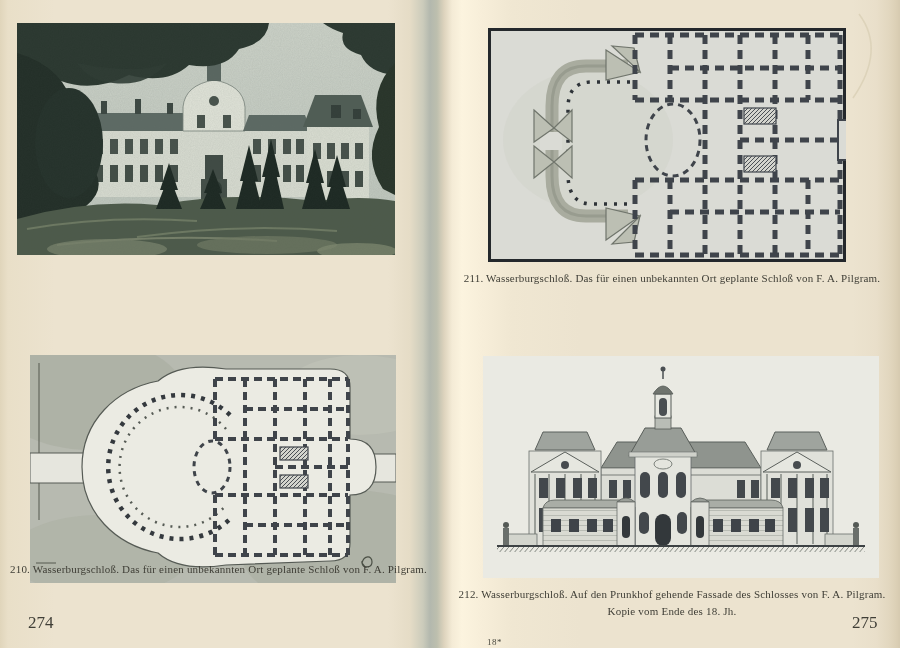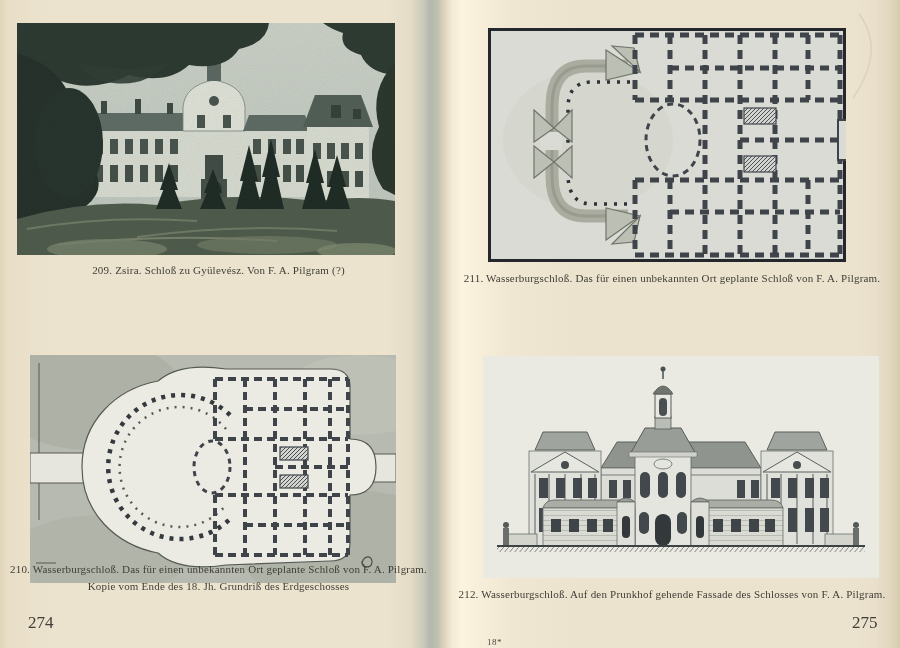--- a/index.html
+++ b/index.html
@@ -123,23 +123,20 @@
         <path d="M120,214 Q220,200 320,208" stroke="#6e7a63" stroke-width="2" fill="none"></path>
         <path d="M40,222 Q150,210 260,218" stroke="#77816a" stroke-width="2" fill="none"></path>
         <ellipse cx="90" cy="226" rx="60" ry="10" fill="#77816a" opacity="0.8"></ellipse>
         <ellipse cx="250" cy="222" rx="70" ry="9" fill="#707a64" opacity="0.7"></ellipse>
         <ellipse cx="340" cy="228" rx="40" ry="8" fill="#828c72" opacity="0.7"></ellipse>
       </g>
       <rect width="378" height="232" filter="url(#grain209)"></rect>
     </svg>
   </div>
 
-  <p class="caption" style="left:0;width:437px;top:262px;">
-    <span class="cap-line">209. Zsira. Schloß zu Gyülevész. Von F. A. Pilgram (?)</span>
-  </p>
 
   <div class="plate" style="left:30px;top:355px;">
     <svg width="366" height="228" viewBox="0 0 366 228">
       <defs>
         <pattern id="hatch210" width="4" height="4" patternUnits="userSpaceOnUse">
           <line x1="0" y1="4" x2="4" y2="0" stroke="#4a4f55" stroke-width="1"></line>
         </pattern>
       </defs>
       <rect width="366" height="228" fill="#b7bab0"></rect>
       <ellipse cx="60" cy="40" rx="95" ry="55" fill="#a7ac9e" opacity="0.55"></ellipse>
@@ -175,21 +172,20 @@
         <rect x="250" y="92" width="28" height="13" fill="url(#hatch210)"></rect>
         <rect x="250" y="120" width="28" height="13" fill="#d3d4cd" stroke="#3f444a" stroke-width="1.2"></rect>
         <rect x="250" y="120" width="28" height="13" fill="url(#hatch210)"></rect>
       </g>
       <path d="M332,208 c2,-8 10,-8 10,-1 c0,6 -9,7 -10,1 l4,5" fill="none" stroke="#4a4f45" stroke-width="1.2"></path>
     </svg>
   </div>
 
   <p class="caption" style="left:0;width:437px;top:561px;">
     <span class="cap-line">210. Wasserburgschloß. Das für einen unbekannten Ort geplante Schloß von F. A. Pilgram.</span>
-    <span class="cap-line">Kopie vom Ende des 18. Jh. Grundriß des Erdgeschosses</span>
   </p>
 
   <div class="folio" style="left:28px;top:613px;">274</div>
 </section>
 
 <section class="page" style="left:437px;width:463px;">
 
   <div class="plate" style="left:51px;top:28px;">
     <svg width="358" height="234" viewBox="0 0 358 234">
       <defs>
@@ -372,20 +368,21 @@
         <rect x="370" y="172" width="6" height="18" fill="#6a6f6b"></rect>
           <circle cx="373" cy="169" r="3" fill="#555a56"></circle>
       </g>
       <line x1="14" y1="190" x2="382" y2="190" stroke="#3d4244" stroke-width="2"></line>
       <rect x="14" y="191" width="368" height="5" fill="url(#gHatch212)"></rect>
     </svg>
   </div>
 
   <p class="caption" style="left:10px;width:450px;top:586px;">
     <span class="cap-line">212. Wasserburgschloß. Auf den Prunkhof gehende Fassade des Schlosses von F. A. Pilgram.</span>
+    <span class="cap-line">Kopie vom Ende des 18. Jh.</span>
   </p>
 
   <div class="sig" style="left:50px;top:620px;">18*</div>
   <div class="folio" style="left:415px;top:613px;">275</div>
 
   <svg class="scratch" style="left:410px;top:10px;" width="45" height="95" viewBox="0 0 45 95">
     <path d="M12,4 C30,28 28,56 6,88" fill="none" stroke="#dbd1b8" stroke-width="1.6" opacity="0.9"></path>
   </svg>
 </section>
 

